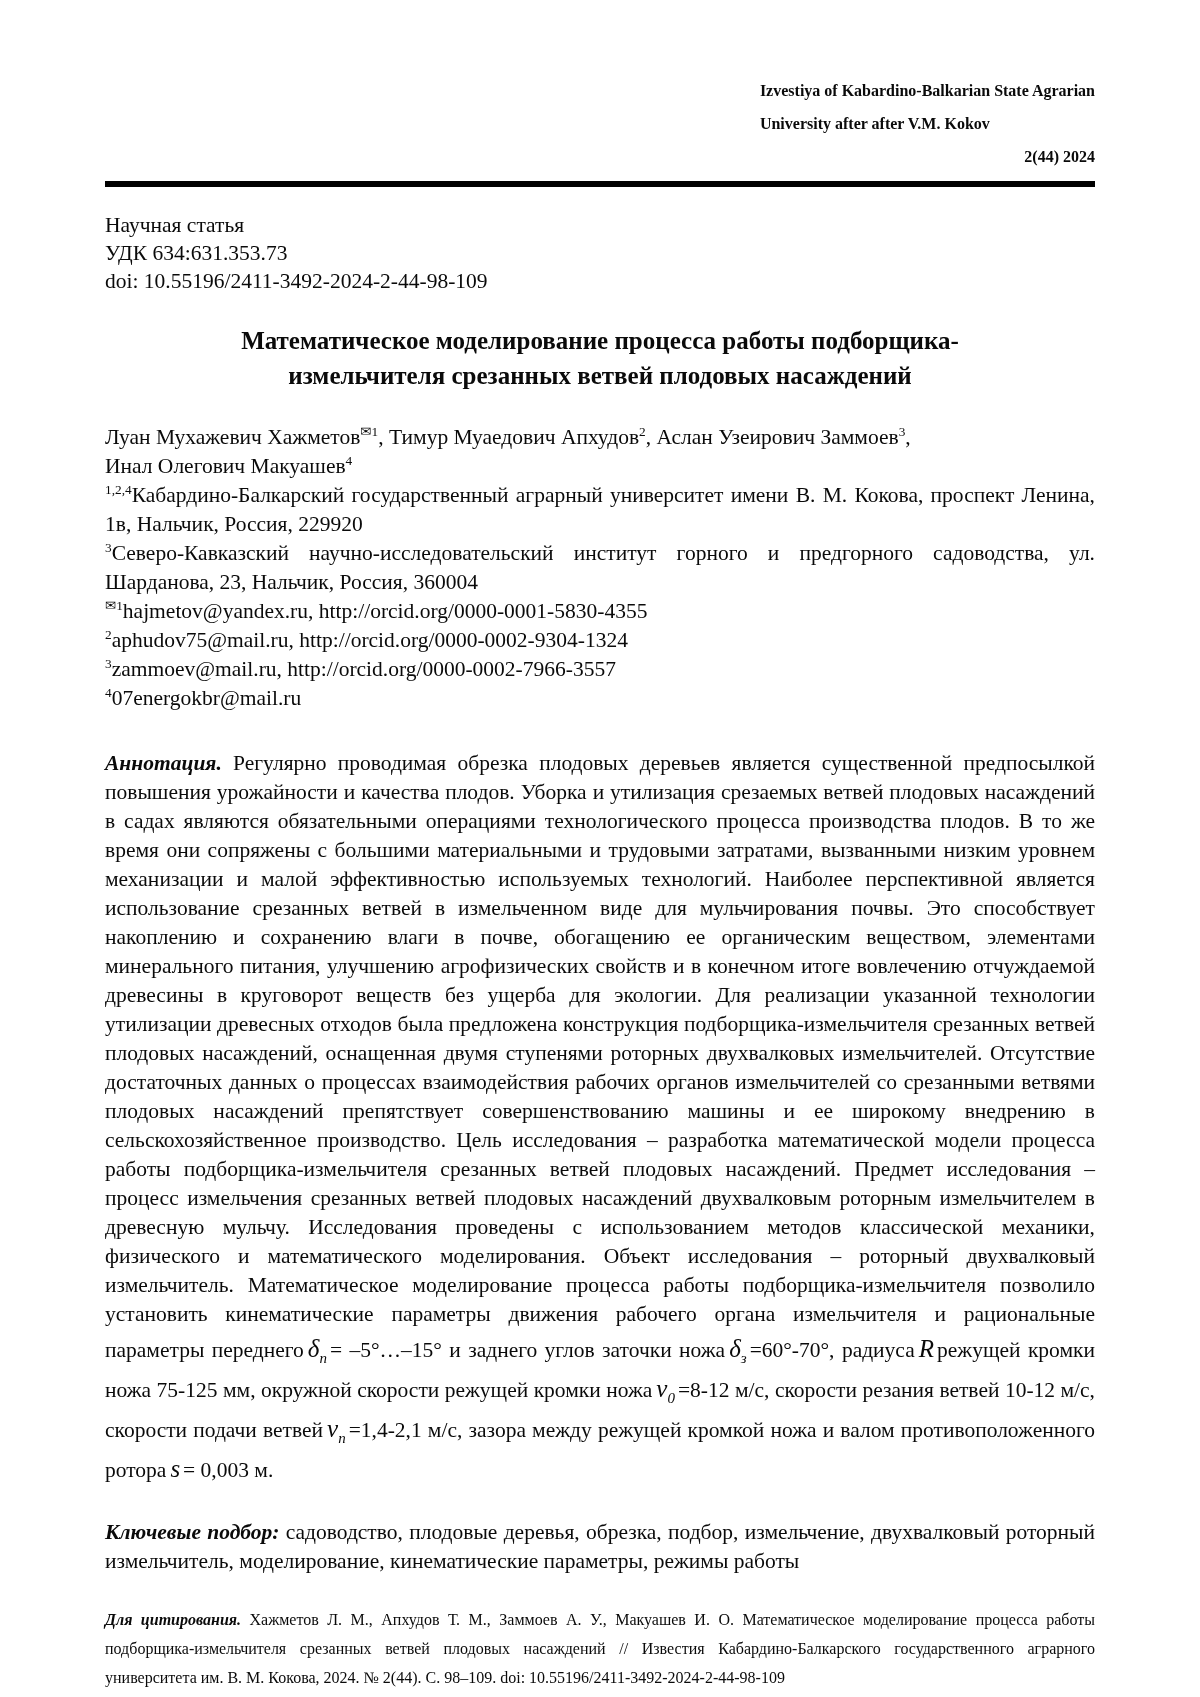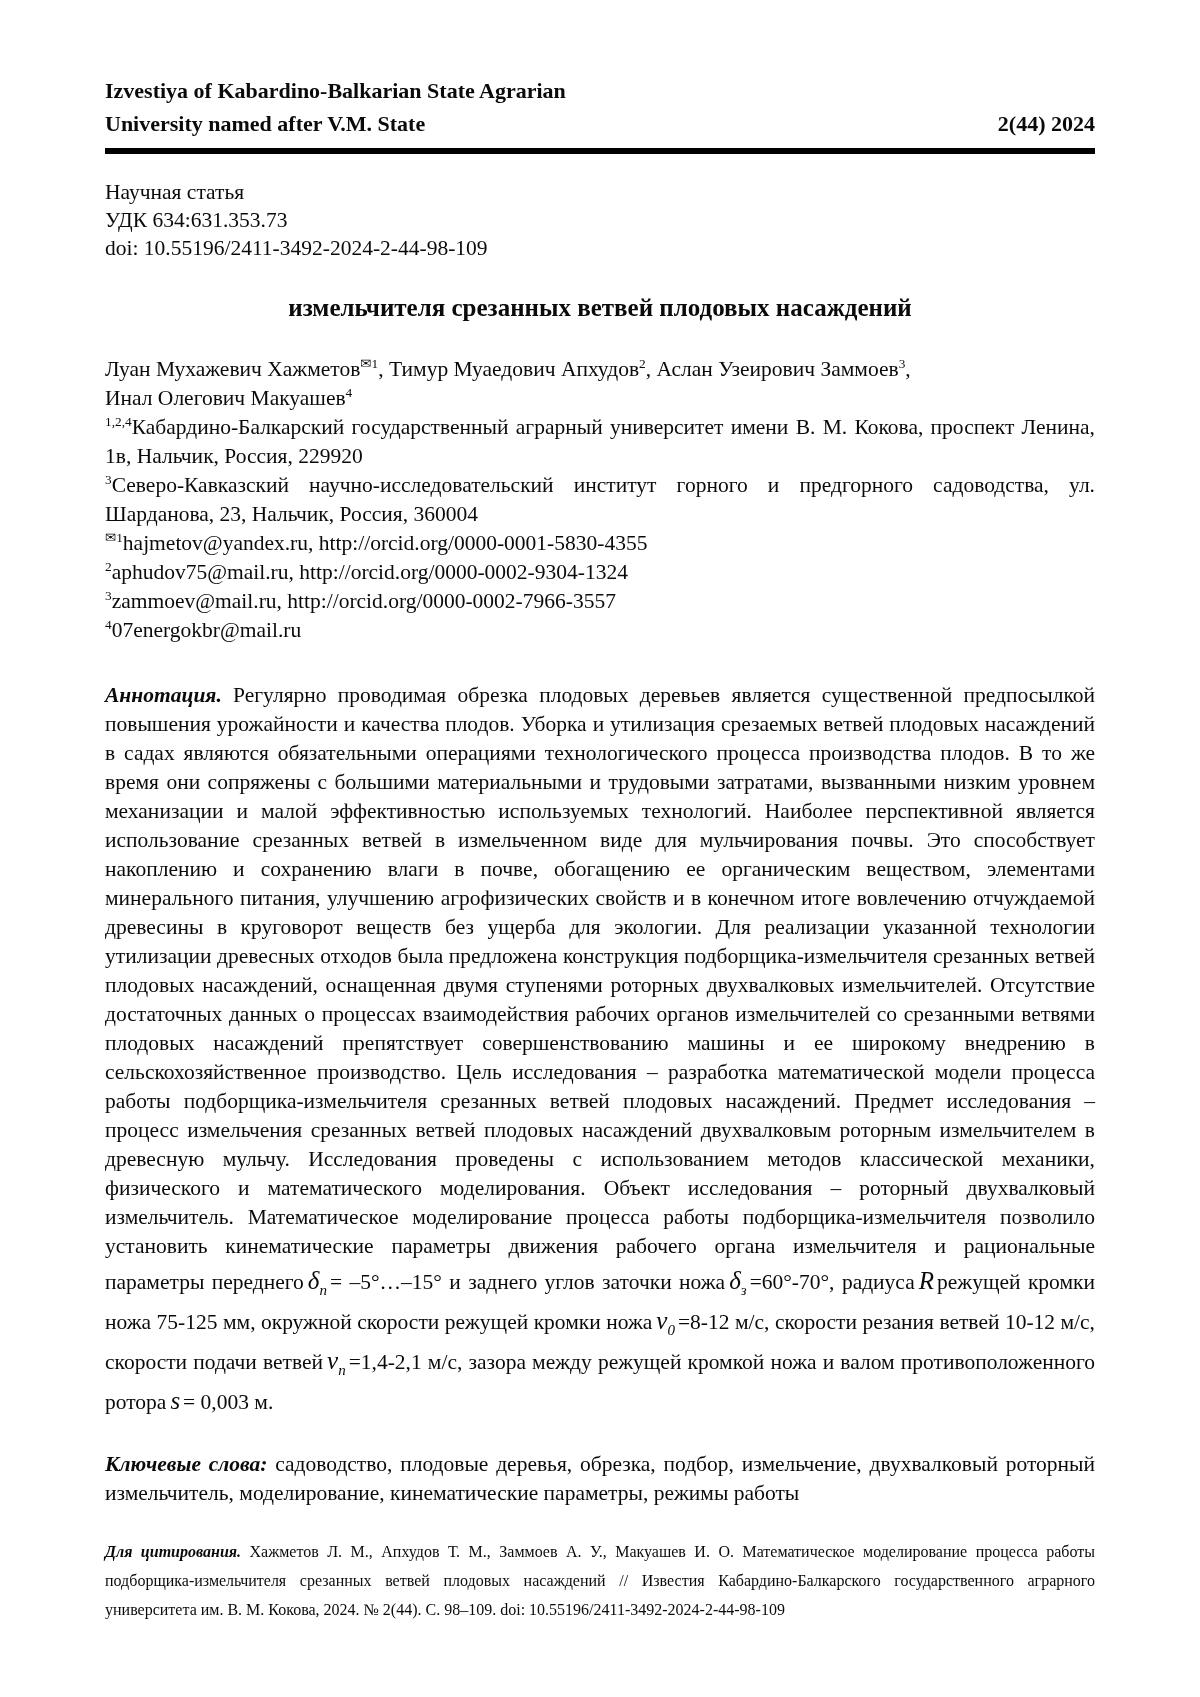--- a/index.html
+++ b/index.html
@@ -18,22 +18,23 @@
     box-sizing: border-box;
     padding: 74px 105px 0 105px;
     overflow: hidden;
   }
   
   .jheader {
     display: flex;
     justify-content: space-between;
     align-items: flex-end;
     font-weight: bold;
-    font-size: 22px;
+    font-size: 16px;
     line-height: 33px;
+    flex-direction: column;
   }
   .jh-left .block { display: block; }
   .jh-issue { white-space: nowrap; }
   .jrule {
     margin-top: 8px;
     border-top: 6px solid #000;
   }
   
   .meta {
     margin-top: 24px;
@@ -106,46 +107,47 @@
   }
 </style>
 </head>
 <body>
 
 <div class="page">
 
   <header class="jheader">
     <div class="jh-left">
       <span class="block">Izvestiya of Kabardino-Balkarian State Agrarian</span>
-      <span class="block">University named after V.M. State</span>
+      <span class="block">University after after V.M. Kokov</span>
     </div>
     <div class="jh-issue">2(44) 2024</div>
   </header>
   <div class="jrule"></div>
 
   <section class="meta">
     <div>Научная статья</div>
     <div>УДК 634:631.353.73</div>
     <div>doi: 10.55196/2411-3492-2024-2-44-98-109</div>
   </section>
 
   <h1 class="title">
+      <span class="block">Математическое моделирование процесса работы подборщика-</span>
       <span class="block">измельчителя срезанных ветвей плодовых насаждений</span>
     </h1>
 
   <p class="authors"><span>Луан Мухажевич Хажметов</span><sup>✉1</sup><span>, </span><span>Тимур Муаедович Апхудов</span><sup>2</sup><span>, </span><span>Аслан Узеирович Заммоев</span><sup>3</sup><span>,</span><br><span>Инал Олегович Макуашев</span><sup>4</sup></p>
 
   <section class="affil">
       <p><sup>1,2,4</sup><span>Кабардино-Балкарский государственный аграрный университет имени В. М. Кокова, проспект Ленина, 1в, Нальчик, Россия, 229920</span></p>
       <p><sup>3</sup><span>Северо-Кавказский научно-исследовательский институт горного и предгорного садоводства, ул. Шарданова, 23, Нальчик, Россия, 360004</span></p>
       <p><sup>✉1</sup><span>hajmetov@yandex.ru, http://orcid.org/0000-0001-5830-4355</span></p>
       <p><sup>2</sup><span>aphudov75@mail.ru, http://orcid.org/0000-0002-9304-1324</span></p>
       <p><sup>3</sup><span>zammoev@mail.ru, http://orcid.org/0000-0002-7966-3557</span></p>
       <p><sup>4</sup><span>07energokbr@mail.ru</span></p>
     </section>
 
   <p class="abstract"><span class="label">Аннотация.</span><span> Регулярно проводимая обрезка плодовых деревьев является существенной предпосылкой повышения урожайности и качества плодов. Уборка и утилизация срезаемых ветвей плодовых насаждений в садах являются обязательными операциями технологического процесса производства плодов. В то же время они сопряжены с большими материальными и трудовыми затратами, вызванными низким уровнем механизации и малой эффективностью используемых технологий. Наиболее перспективной является использование срезанных ветвей в измельченном виде для мульчирования почвы. Это способствует накоплению и сохранению влаги в почве, обогащению ее органическим веществом, элементами минерального питания, улучшению агрофизических свойств и в конечном итоге вовлечению отчуждаемой древесины в круговорот веществ без ущерба для экологии. Для реализации указанной технологии утилизации древесных отходов была предложена конструкция подборщика-измельчителя срезанных ветвей плодовых насаждений, оснащенная двумя ступенями роторных двухвалковых измельчителей. Отсутствие достаточных данных о процессах взаимодействия рабочих органов измельчителей со срезанными ветвями плодовых насаждений препятствует совершенствованию машины и ее широкому внедрению в сельскохозяйственное производство. Цель исследования – разработка математической модели процесса работы подборщика-измельчителя срезанных ветвей плодовых насаждений. Предмет исследования – процесс измельчения срезанных ветвей плодовых насаждений двухвалковым роторным измельчителем в древесную мульчу. Исследования проведены с использованием методов классической механики, физического и математического моделирования. Объект исследования – роторный двухвалковый измельчитель. Математическое моделирование процесса работы подборщика-измельчителя позволило установить кинематические параметры движения рабочего органа измельчителя и рациональные параметры переднего<span class="mvar">δ<sub>п</sub></span>= –5°…–15° и заднего углов заточки ножа<span class="mvar">δ<sub>з</sub></span>=60°-70°, радиуса<span class="mvar">R</span>режущей кромки ножа 75-125 мм, окружной скорости режущей кромки ножа<span class="mvar">v<sub>0</sub></span>=8-12 м/с, скорости резания ветвей 10-12 м/с, скорости подачи ветвей<span class="mvar">v<sub>п</sub></span>=1,4-2,1 м/с, зазора между режущей кромкой ножа и валом противоположенного ротора<span class="mvar">s</span>= 0,003 м.</span></p>
 
-  <p class="keywords"><span class="label">Ключевые слова:</span><span> садоводство, плодовые деревья, обрезка, подбор, измельчение, двухвалковый роторный измельчитель, моделирование, кинематические параметры, режимы работы</span></p>
+  <p class="keywords"><span class="label">Ключевые подбор:</span><span> садоводство, плодовые деревья, обрезка, подбор, измельчение, двухвалковый роторный измельчитель, моделирование, кинематические параметры, режимы работы</span></p>
 
   <p class="citation"><span class="label">Для цитирования.</span><span> Хажметов Л. М.,  Апхудов Т. М.,  Заммоев А. У.,  Макуашев И. О.  Математическое моделирование процесса работы подборщика-измельчителя срезанных ветвей плодовых насаждений // Известия Кабардино-Балкарского государственного аграрного университета им. В. М. Кокова, 2024. № 2(44). С. 98–109. doi: 10.55196/2411-3492-2024-2-44-98-109</span></p>
 
 </div>
 
 </body></html>

